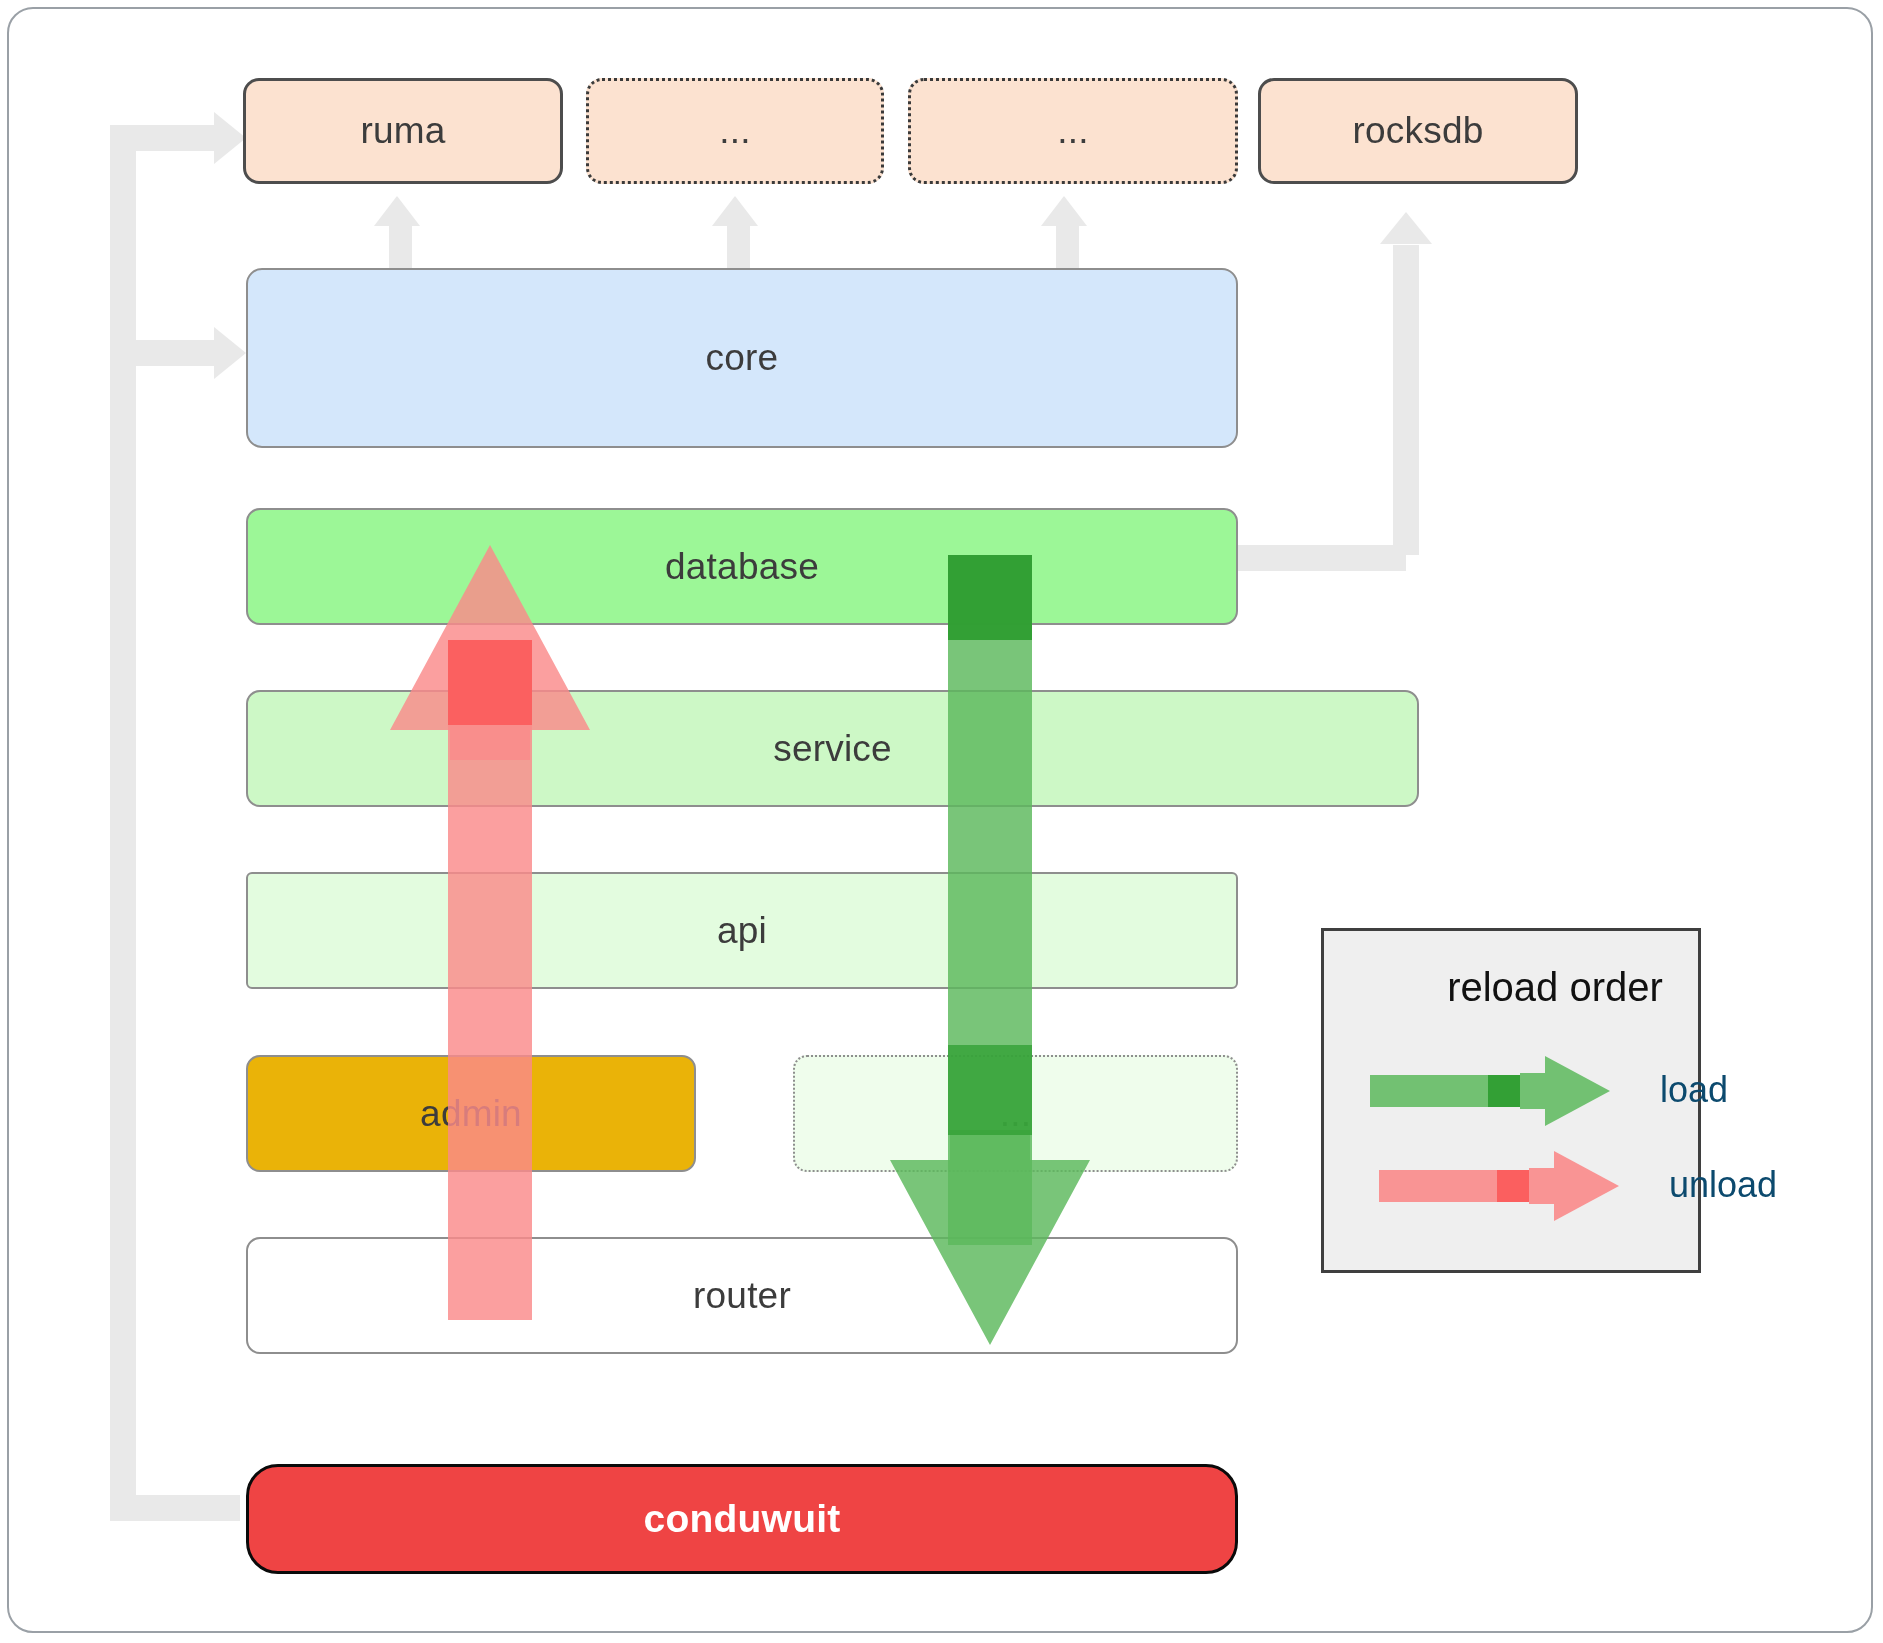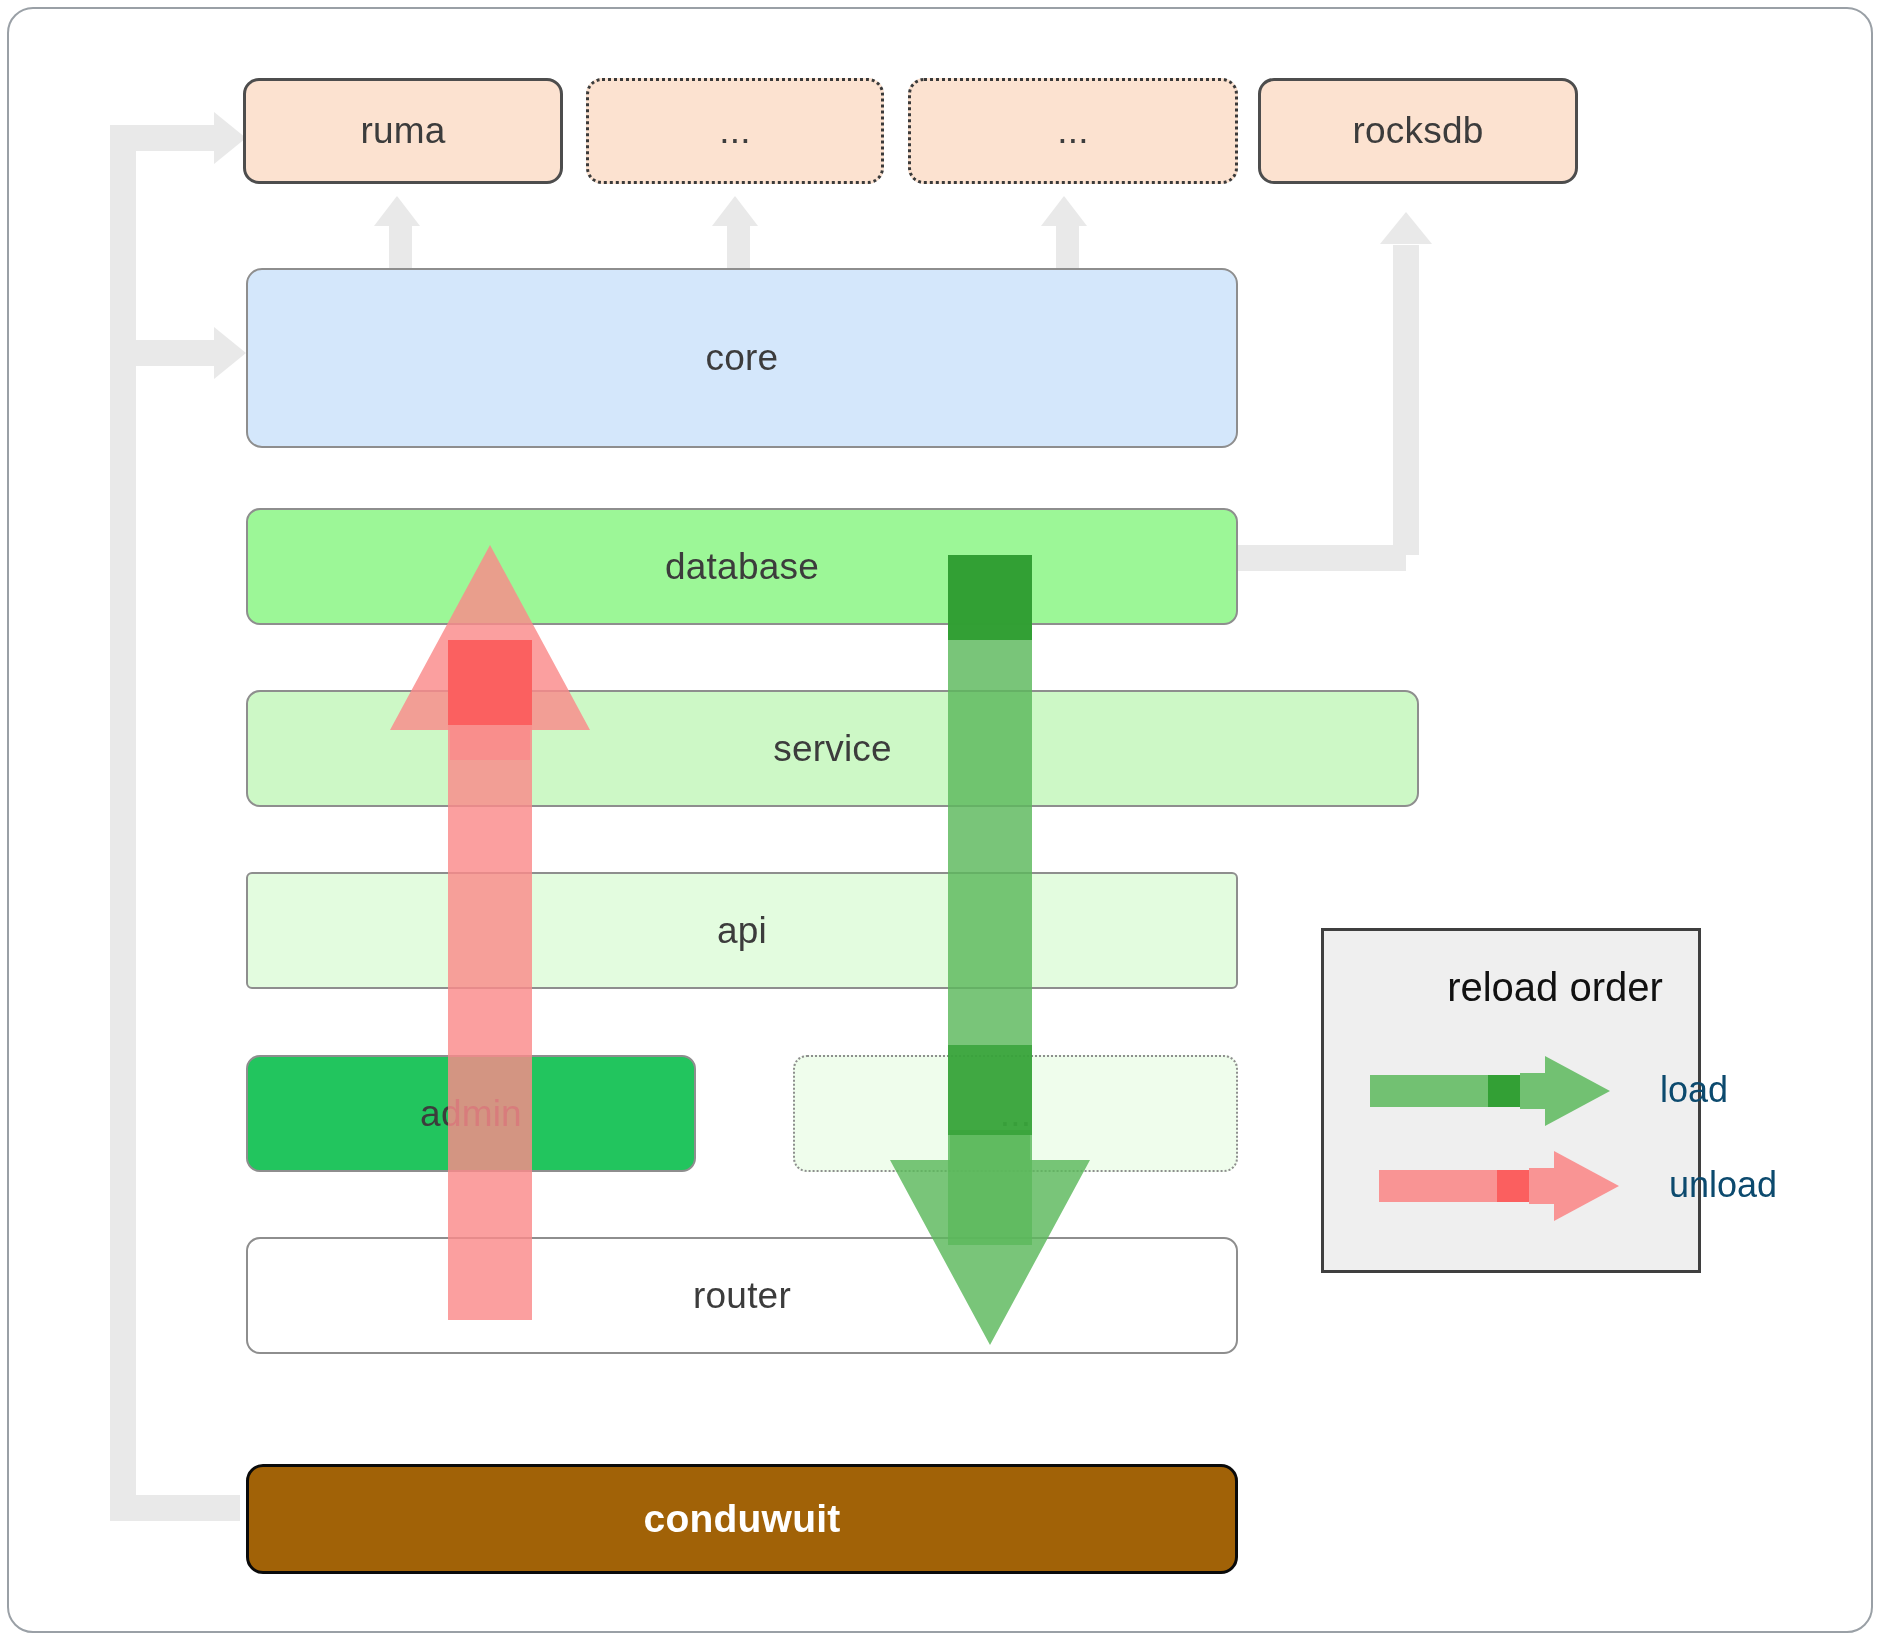--- a/index.html
+++ b/index.html
@@ -66,35 +66,35 @@
   }
   .layer-service {
     background: #cdf8c6;
     border: 2px solid #8e8e8e;
   }
   .layer-api {
     background: #e3fcdf;
     border: 2px solid #8e8e8e;
   }
   .layer-admin {
-    background: #22c55e;
+    background: #eab308;
     border: 2px solid #8e8e8e;
   }
   .layer-dots {
     background: #effdec;
     border: 2px dotted #8e8e8e;
   }
   .layer-router {
     background: #ffffff;
     border: 2px solid #8e8e8e;
   }
   .layer-root {
-    background: #a16207;
+    background: #ef4444;
     border: 3px solid #0a0a0a;
-    border-radius: 17px;
+    border-radius: 32px;
     color: #ffffff;
     font-weight: 700;
   }
 
   
   .gray { position: absolute; background: #e9e9e9; z-index: 1; }
   .gray-tri { position: absolute; width: 0; height: 0; z-index: 1; }
   .tri-up {
     border-left: 26px solid transparent;
     border-right: 26px solid transparent;

